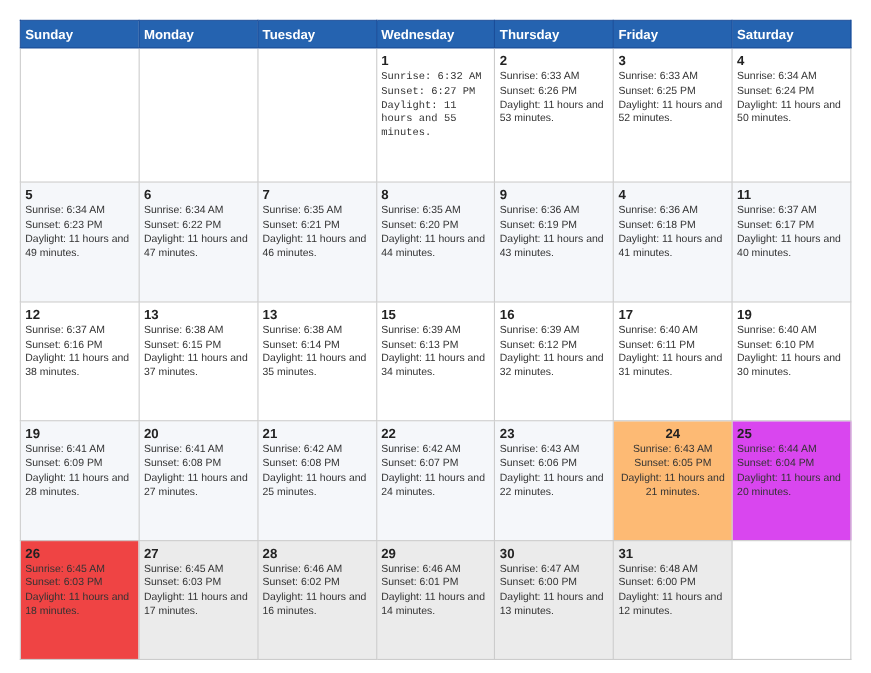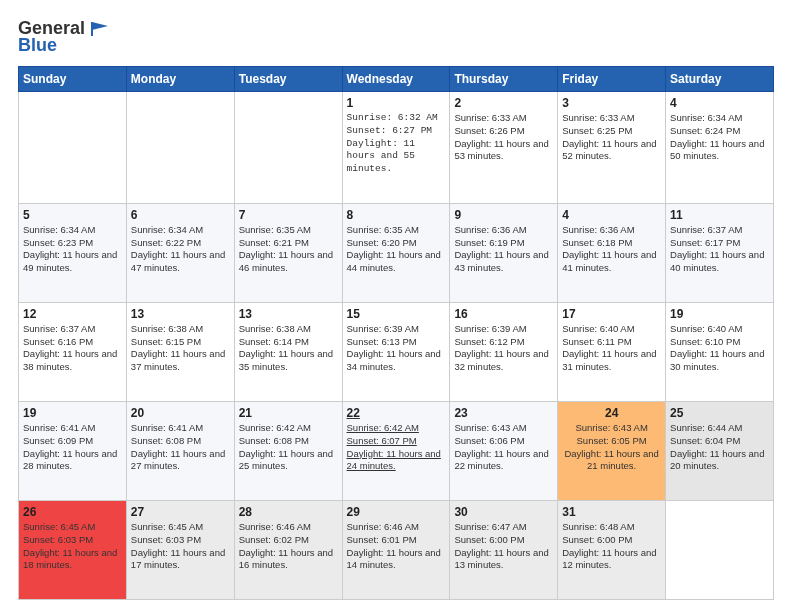--- a/index.html
+++ b/index.html
@@ -72,38 +72,20 @@
       font-size: 9.5px;
       line-height: 1.35;
       color: #333;
     }
     .empty { background: #fff !important; }
   </style>
 </head>
 <body>
 
 <div class="page">
-  <div class="header">
-    <div class="logo">
-      <div style="display:flex;flex-direction:column;align-items:flex-start;">
-        <div style="display:flex;align-items:center;">
-          <span style="font-size:18px;font-weight:bold;color:#333;">General</span>
-          <svg width="22" height="18" viewBox="0 0 22 18" style="margin-left:3px;">
-            <polygon points="4,2 20,6 4,10" fill="#2563b0"></polygon>
-            <line x1="4" y1="2" x2="4" y2="16" stroke="#2563b0" stroke-width="2"></line>
-          </svg>
-        </div>
-        <span style="font-size:18px;font-weight:bold;color:#2563b0;margin-top:-4px;">Blue</span>
-      </div>
-    </div>
-    <div class="title-block">
-      <div style="font-size:34px;font-weight:300;color:#222;"></div>
-      <div style="font-size:15px;color:#555;"></div>
-    </div>
-  </div>
 
   <table class="calendar">
     <thead>
       <tr>
       <th>Sunday</th>
           <th>Monday</th>
           <th>Tuesday</th>
           <th>Wednesday</th>
           <th>Thursday</th>
           <th>Friday</th>
@@ -240,39 +222,39 @@
             <div class="cell-text" style="white-space: pre-line;">Sunrise: 6:41 AM
 Sunset: 6:08 PM
 Daylight: 11 hours and 27 minutes.</div>
           </td>
           <td style="background: rgb(245, 247, 250);">
             <span class="day-num">21</span>
             <div class="cell-text" style="white-space: pre-line;">Sunrise: 6:42 AM
 Sunset: 6:08 PM
 Daylight: 11 hours and 25 minutes.</div>
           </td>
-          <td style="background: rgb(245, 247, 250); text-decoration: underline;">
+          <td style="background: rgb(245, 247, 250);">
             <span class="day-num">22</span>
             <div class="cell-text" style="white-space: pre-line;">Sunrise: 6:42 AM
 Sunset: 6:07 PM
 Daylight: 11 hours and 24 minutes.</div>
           </td>
           <td style="background: rgb(245, 247, 250);">
             <span class="day-num">23</span>
             <div class="cell-text" style="white-space: pre-line;">Sunrise: 6:43 AM
 Sunset: 6:06 PM
 Daylight: 11 hours and 22 minutes.</div>
           </td>
           <td style="background: #fdba74; text-align: center;">
             <span class="day-num">24</span>
             <div class="cell-text" style="white-space: pre-line;">Sunrise: 6:43 AM
 Sunset: 6:05 PM
 Daylight: 11 hours and 21 minutes.</div>
           </td>
-          <td style="background: #e5e5e5; margin-top: 41px;">
+          <td style="background: #d946ef; margin-top: 41px;">
             <span class="day-num">25</span>
             <div class="cell-text" style="white-space: pre-line;">Sunrise: 6:44 AM
 Sunset: 6:04 PM
 Daylight: 11 hours and 20 minutes.</div>
           </td>
         </tr>
         <tr>
           <td style="background: #ef4444;">
             <span class="day-num">26</span>
             <div class="cell-text" style="white-space: pre-line;">Sunrise: 6:45 AM

